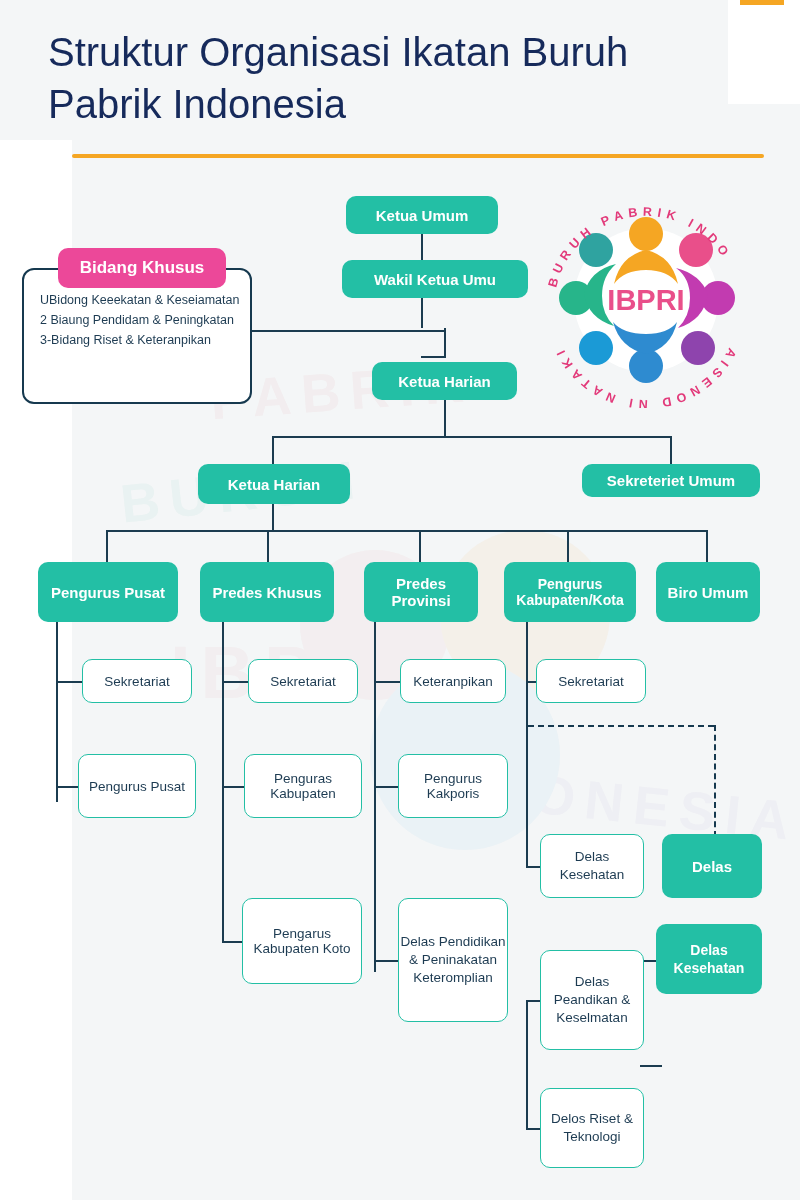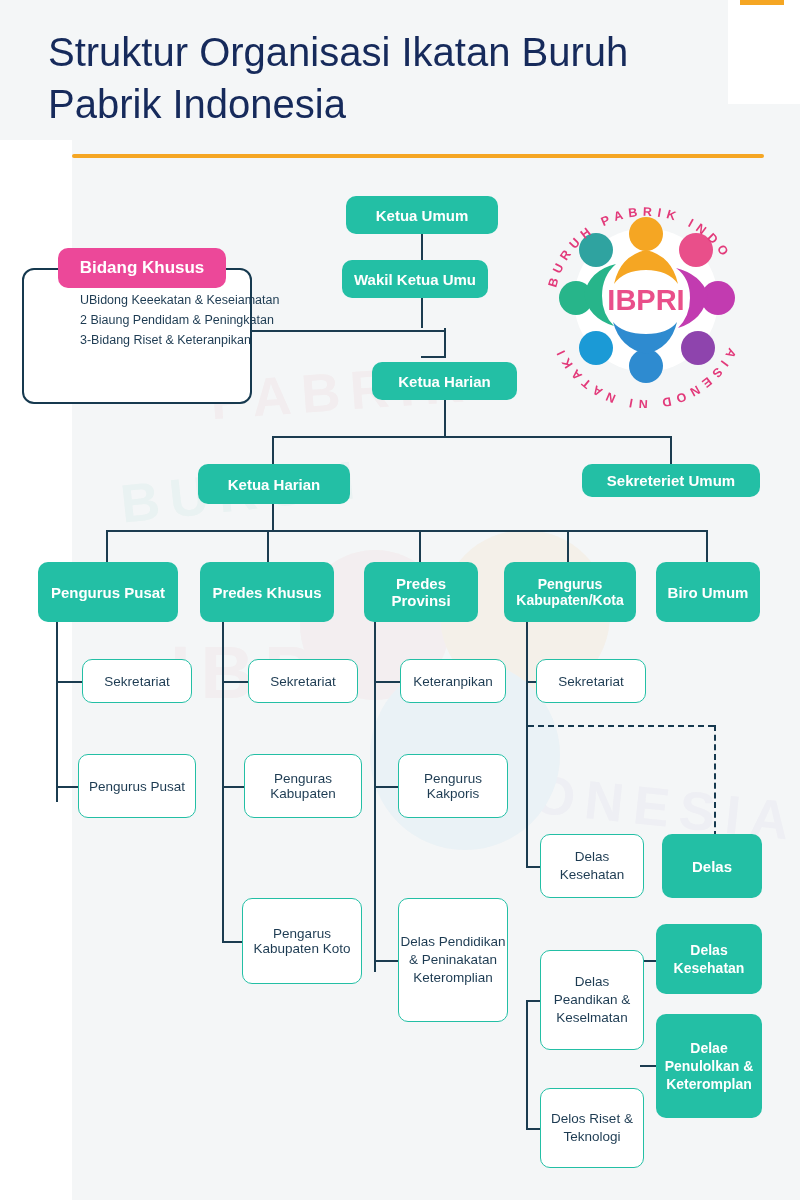--- a/index.html
+++ b/index.html
@@ -164,29 +164,29 @@
   <div class="ln ln-h" style="left:526px;top:1128px;width:26px;"></div>
 
   <div class="dash-h" style="left:528px;top:725px;width:186px;"></div>
   <div class="dash-v" style="left:714px;top:725px;height:112px;"></div>
 
   <div class="ln ln-h" style="left:640px;top:960px;width:22px;"></div>
   <div class="ln ln-h" style="left:640px;top:1065px;width:22px;"></div>
 
   <div class="special-box" style="left:22px;top:268px;width:230px;height:136px;"></div>
   <div class="special-head" style="left:58px;top:248px;width:168px;height:40px;">Bidang Khusus</div>
-  <div class="special-list" style="left:40px;top:292px;width:200px;margin-left:40px;">
+  <div class="special-list" style="left:40px;top:292px;width:200px;">
     <div>UBidong Keeekatan &amp; Keseiamatan</div>
     <div>2  Biaung Pendidam &amp; Peningkatan</div>
     <div>3-Bidang Riset &amp; Keteranpikan</div>
   </div>
 
   <div class="node teal" style="left:346px;top:196px;width:152px;height:38px;font-size:15px;">Ketua Umum</div>
 
-  <div class="node teal" style="left:342px;top:260px;width:146px;height:38px;font-size:15px;">Wakil Ketua Umu</div>
+  <div class="node teal" style="left:342px;top:260px;width:186px;height:38px;font-size:15px;">Wakil Ketua Umu</div>
 
   <div class="node teal" style="left:372px;top:362px;width:145px;height:38px;font-size:15px;">Ketua Harian</div>
 
   <div class="node teal" style="left:198px;top:464px;width:152px;height:40px;font-size:15px;">Ketua Harian</div>
 
   <div class="node teal" style="left:582px;top:464px;width:178px;height:33px;font-size:15px;">Sekreteriet Umum</div>
 
   <div class="node teal" style="left:38px;top:562px;width:140px;height:60px;font-size:15px;padding:0 6px;">Pengurus Pusat</div>
   <div class="node teal" style="left:200px;top:562px;width:134px;height:60px;font-size:15px;padding:0 6px;">Predes Khusus</div>
   <div class="node teal" style="left:364px;top:562px;width:114px;height:60px;font-size:15px;padding:0 6px;">Predes Provinsi</div>
@@ -204,15 +204,14 @@
   <div class="node outline" style="left:398px;top:754px;width:110px;height:64px;font-size:13.5px;">Pengurus Kakporis</div>
   <div class="node outline" style="left:398px;top:898px;width:110px;height:124px;font-size:13.5px;line-height:18px;">Delas Pendidikan &amp; Peninakatan Keteromplian</div>
 
   <div class="node outline" style="left:536px;top:659px;width:110px;height:44px;font-size:13.5px;">Sekretariat</div>
   <div class="node outline" style="left:540px;top:834px;width:104px;height:64px;font-size:13.5px;line-height:18px;">Delas Kesehatan</div>
   <div class="node outline" style="left:540px;top:950px;width:104px;height:100px;font-size:13.5px;line-height:18px;">Delas Peandikan &amp; Keselmatan</div>
   <div class="node outline" style="left:540px;top:1088px;width:104px;height:80px;font-size:13.5px;line-height:18px;">Delos Riset &amp; Teknologi</div>
 
   <div class="node teal" style="left:662px;top:834px;width:100px;height:64px;font-size:15px;">Delas</div>
   <div class="node teal" style="left:656px;top:924px;width:106px;height:70px;font-size:14px;line-height:18px;">Delas Kesehatan</div>
-  <div class="node teal" style="left:656px;top:1014px;width:106px;height:104px;font-size:14px;line-height:18px;">Delae Penulolkan &amp; Keteromplan</div>
 
 </div>
 
 </body></html>

